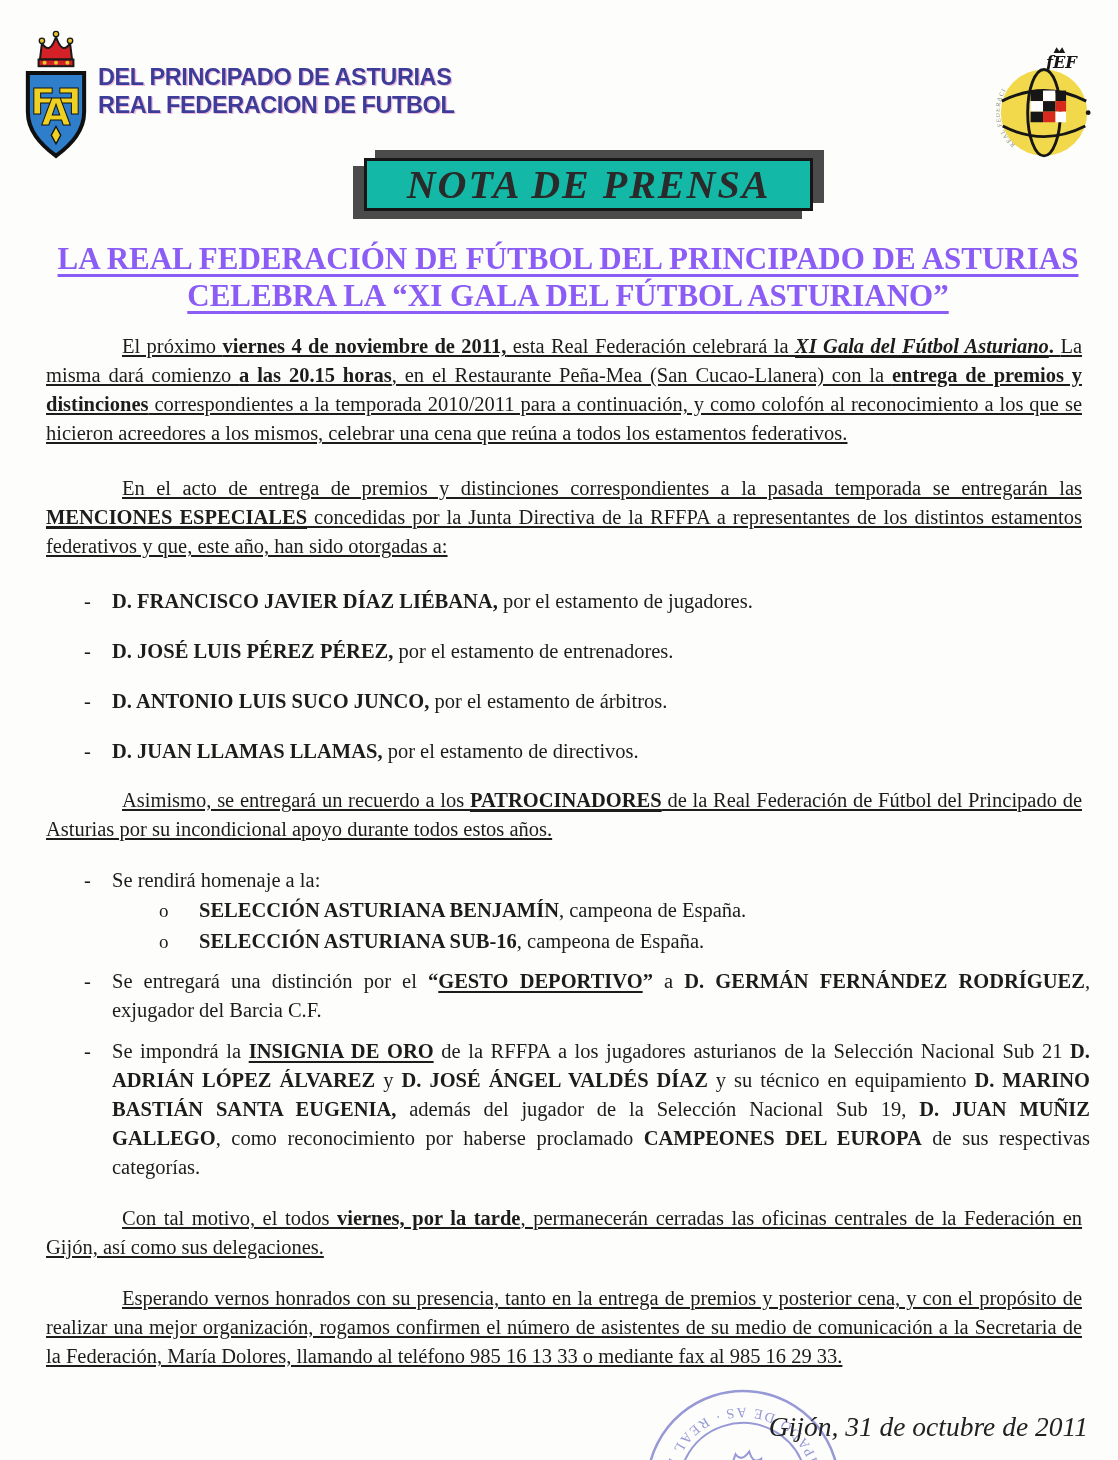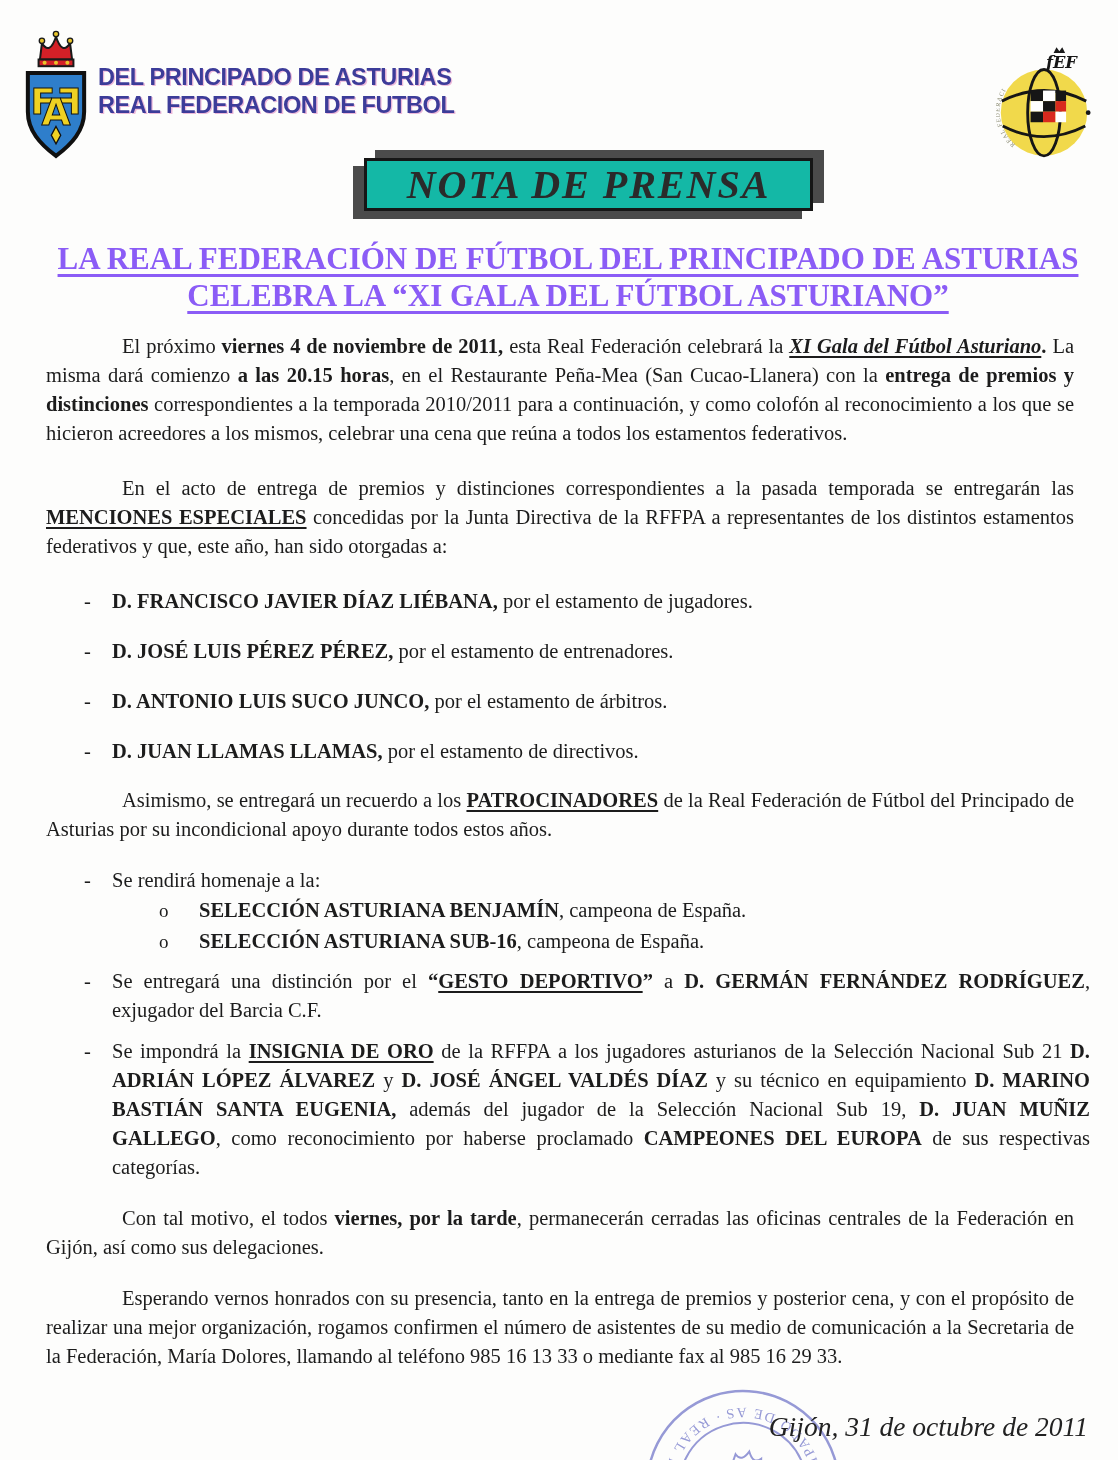--- a/index.html
+++ b/index.html
@@ -15,21 +15,21 @@
   
   .nota-box{position:absolute;left:364px;top:158px;width:443px;height:47px;
             background:#14b8a6;border:3px solid #161616;
             display:flex;align-items:center;justify-content:center;
             font-weight:bold;font-style:italic;font-size:40px;letter-spacing:2px;color:#2a2a2a;
             box-shadow:11px -8px 0 #4b4b4b,-11px 8px 0 #4b4b4b;}
   
   .content{position:absolute;left:46px;top:240px;width:1044px;font-size:20.5px;line-height:29px;}
   .doc-title{margin:0 0 18px 0;text-align:center;font-size:31px;line-height:37px;font-weight:bold;color:#8b5cf6;}
   .doc-title .tl{display:block;text-decoration-line:underline;text-decoration-thickness:2.5px;text-underline-offset:5px;}
-  p.para{margin:0 16px 26px 0;text-align:justify;text-indent:76px;}
+  p.para{margin:0 8px 26px 0;text-align:justify;text-indent:76px;text-decoration:underline;}
   p.para.tight{margin-bottom:22px;}
   p.para.last{margin-bottom:0;}
   ul{list-style:none;margin:0;padding:0;}
   li{position:relative;text-align:justify;}
   li.dash{padding-left:66px;}
   li.dash::before{content:"-";position:absolute;left:38px;top:0;}
   ul.mentions{margin:0 0 20px 0;}
   ul.mentions li{margin-bottom:21px;}
   ul.mentions li:last-child{margin-bottom:16px;}
   ul.homage-wrap{margin:0 0 10px 0;}

